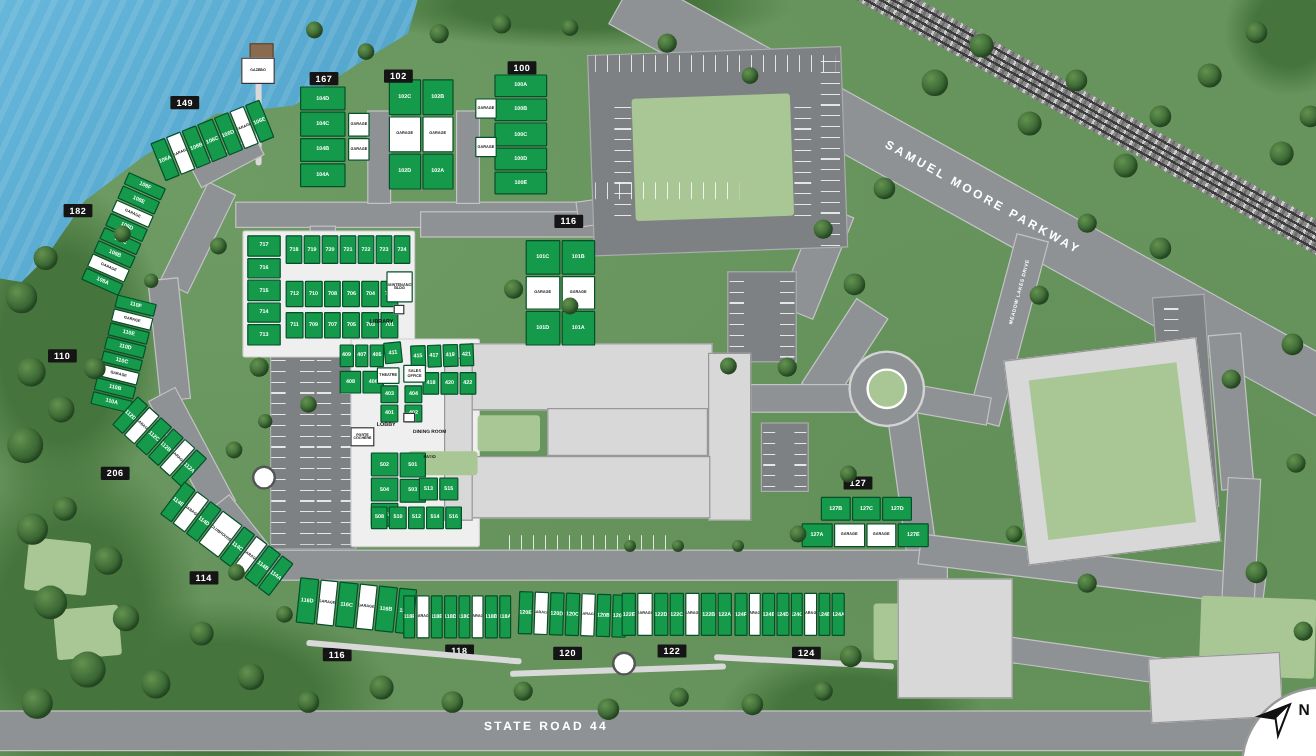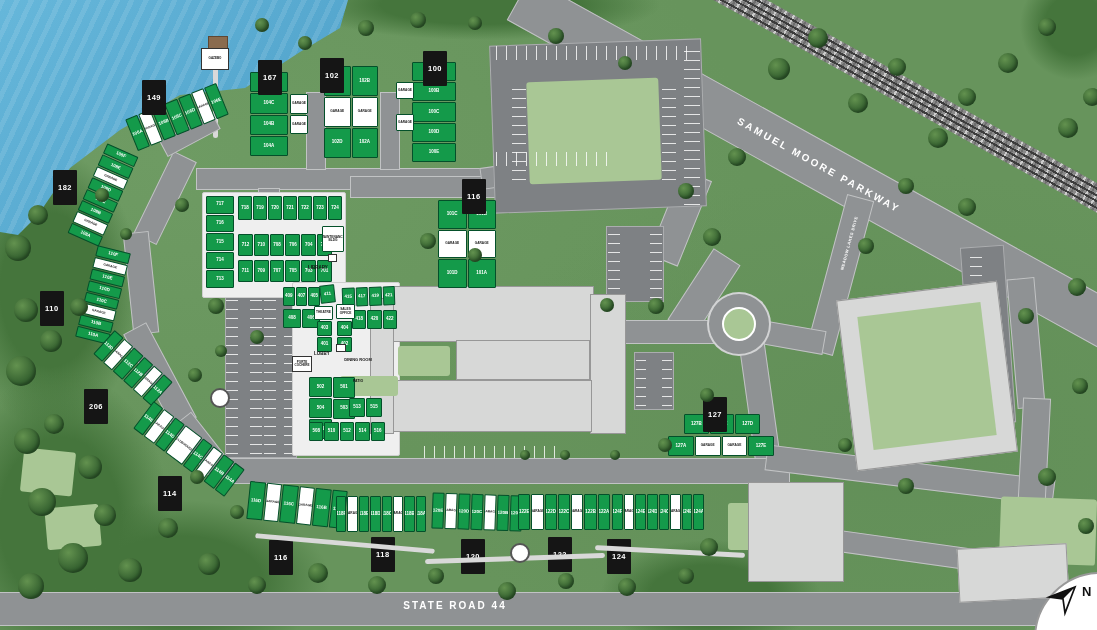--- a/index.html
+++ b/index.html
@@ -26,21 +26,21 @@
   .gb{position:absolute;background:#d7d8d7;border:1px solid #979797;box-sizing:border-box}
   .gb .inner{position:absolute;left:18px;top:18px;right:18px;bottom:18px;background:#a9c795}
   .bldg{position:absolute;display:flex;gap:1px}
   .bldg.col{flex-direction:column}
   .bldg.grid2{display:grid;grid-template-columns:1fr 1fr}
   .unit{flex:1;min-width:0;min-height:0;background:#149a4a;border:1px solid #04502a;color:#fff;
         font-weight:bold;font-size:4.5px;display:flex;align-items:center;justify-content:center;
         text-align:center;line-height:1.05;border-radius:1px;overflow:hidden}
   .unit.g{background:#ffffff;color:#1a1a1a;font-size:3.2px}
   .pl{position:absolute;background:#151515;color:#fff;font-size:7.5px;font-weight:bold;
-      padding:13px 5px;letter-spacing:.5px;border-radius:1px;white-space:nowrap}
+      padding:1px 5px;letter-spacing:.5px;border-radius:1px;white-space:nowrap}
   .lbl{position:absolute;color:#111;font-weight:bold;white-space:nowrap}
   .wbox{position:absolute;background:#fff;border:1px solid #333;color:#111;font-weight:bold;
         display:flex;align-items:center;justify-content:center;text-align:center;line-height:1.1;box-sizing:border-box}
   .tree{position:absolute;border-radius:50%;background:radial-gradient(circle at 35% 32%,#63924f,#2e5a2b 72%);
         box-shadow:inset -2px -2px 3px rgba(0,0,0,.25)}
   .circ{position:absolute;border-radius:50%}
   .path{position:absolute;background:#d9d9d9;border-radius:3px}
   .roadlabel{position:absolute;color:#fff;font-weight:bold;white-space:nowrap}
 </style>
 </head>
@@ -397,21 +397,21 @@
   <div class="pl" style="left:258px;top:60px">167</div>
   <div class="pl" style="left:142px;top:80px">149</div>
   <div class="pl" style="left:53px;top:170px">182</div>
   <div class="pl" style="left:40px;top:291px">110</div>
   <div class="pl" style="left:84px;top:389px">206</div>
   <div class="pl" style="left:158px;top:476px">114</div>
   <div class="pl" style="left:269px;top:540px">116</div>
   <div class="pl" style="left:371px;top:537px">118</div>
   <div class="pl" style="left:461px;top:539px">120</div>
   <div class="pl" style="left:548px;top:537px">122</div>
-  <div class="pl" style="left:607px;top:539px">124</div>
+  <div class="pl" style="left:660px;top:539px">124</div>
   <div class="pl" style="left:703px;top:397px">127</div>
 
   <div class="roadlabel" style="left:385px;top:600px;width:140px;text-align:center;font-size:10px;letter-spacing:2px">STATE ROAD 44</div>
 
   <div class="path" style="left:255px;top:541px;width:180px;height:5px;transform:rotate(5deg)"></div>
   <div class="path" style="left:425px;top:556px;width:180px;height:5px;transform:rotate(-2deg)"></div>
   <div class="path" style="left:595px;top:549px;width:150px;height:5px;transform:rotate(3deg)"></div>
 
   <div class="circ" style="left:210px;top:388px;width:16px;height:16px;background:#fff;border:2px solid #555"></div>
   <div class="circ" style="left:510px;top:543px;width:16px;height:16px;background:#fff;border:2px solid #555"></div>

